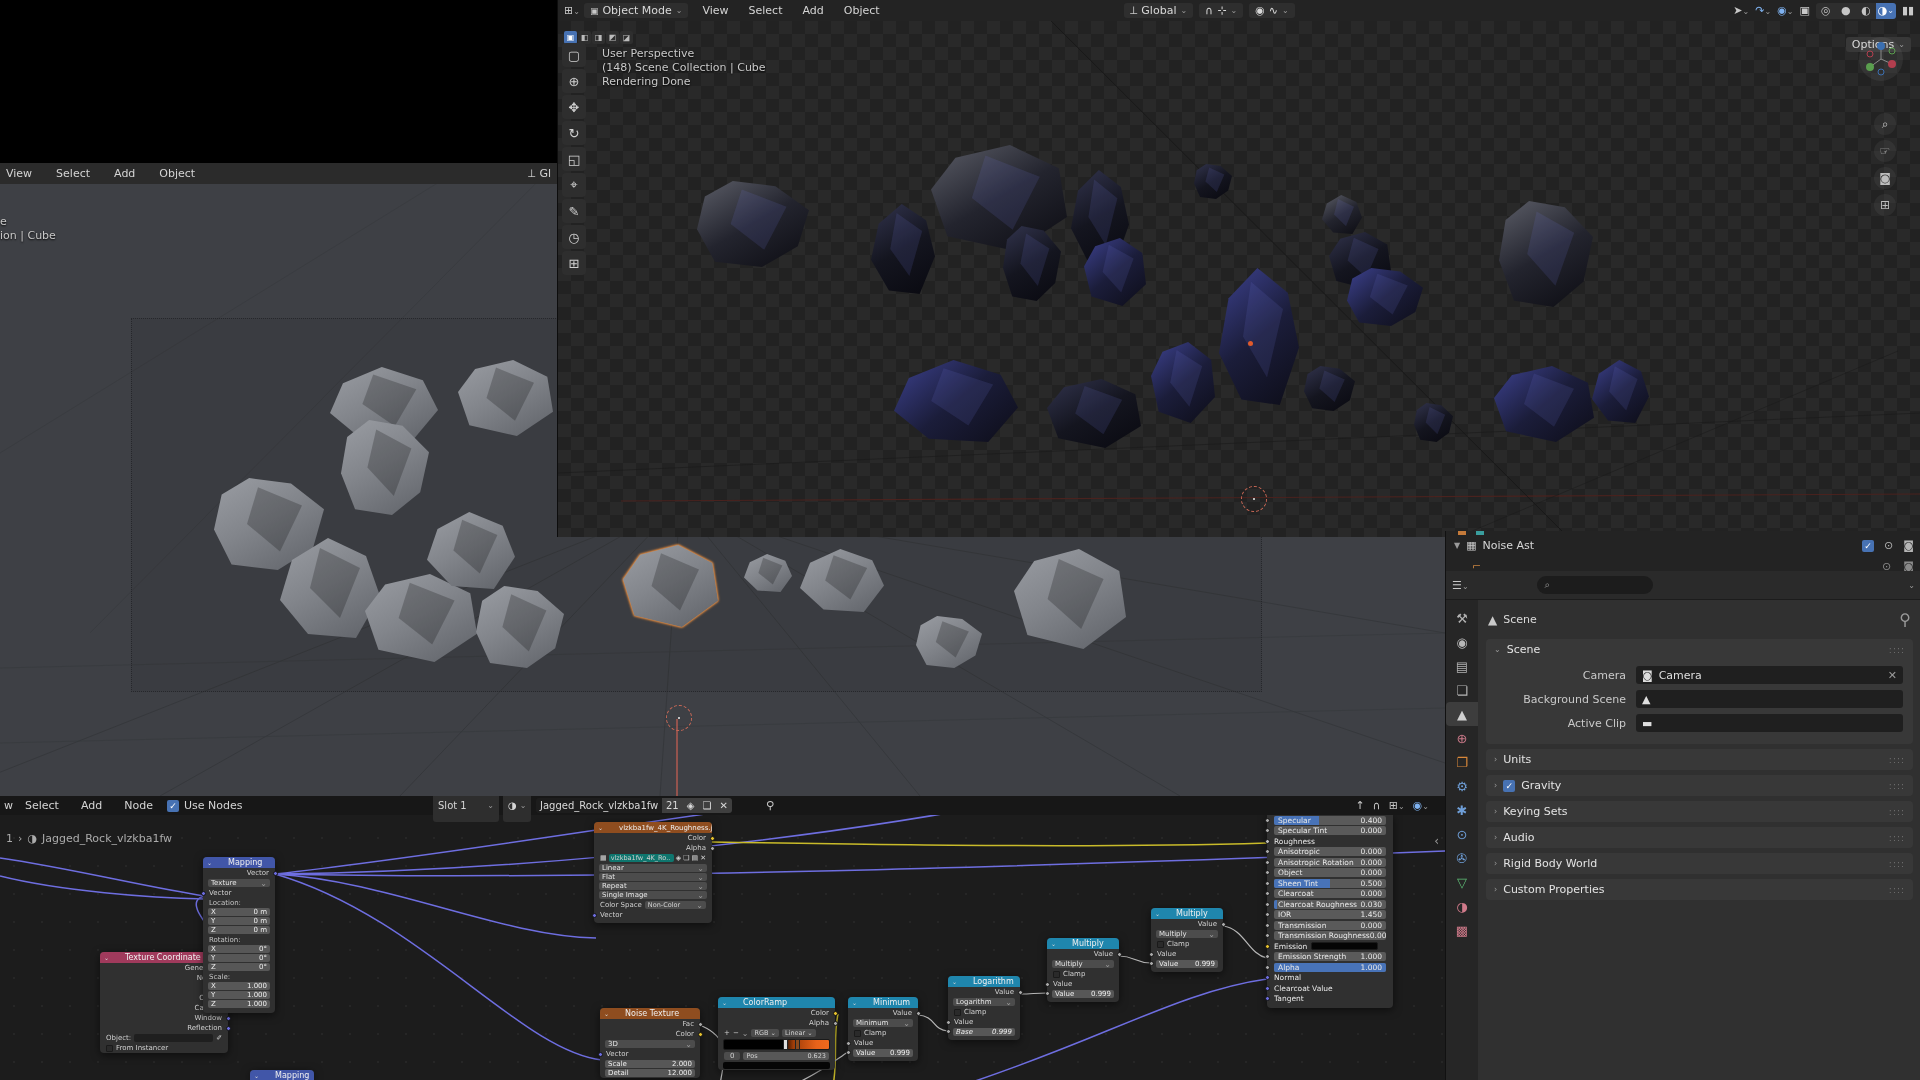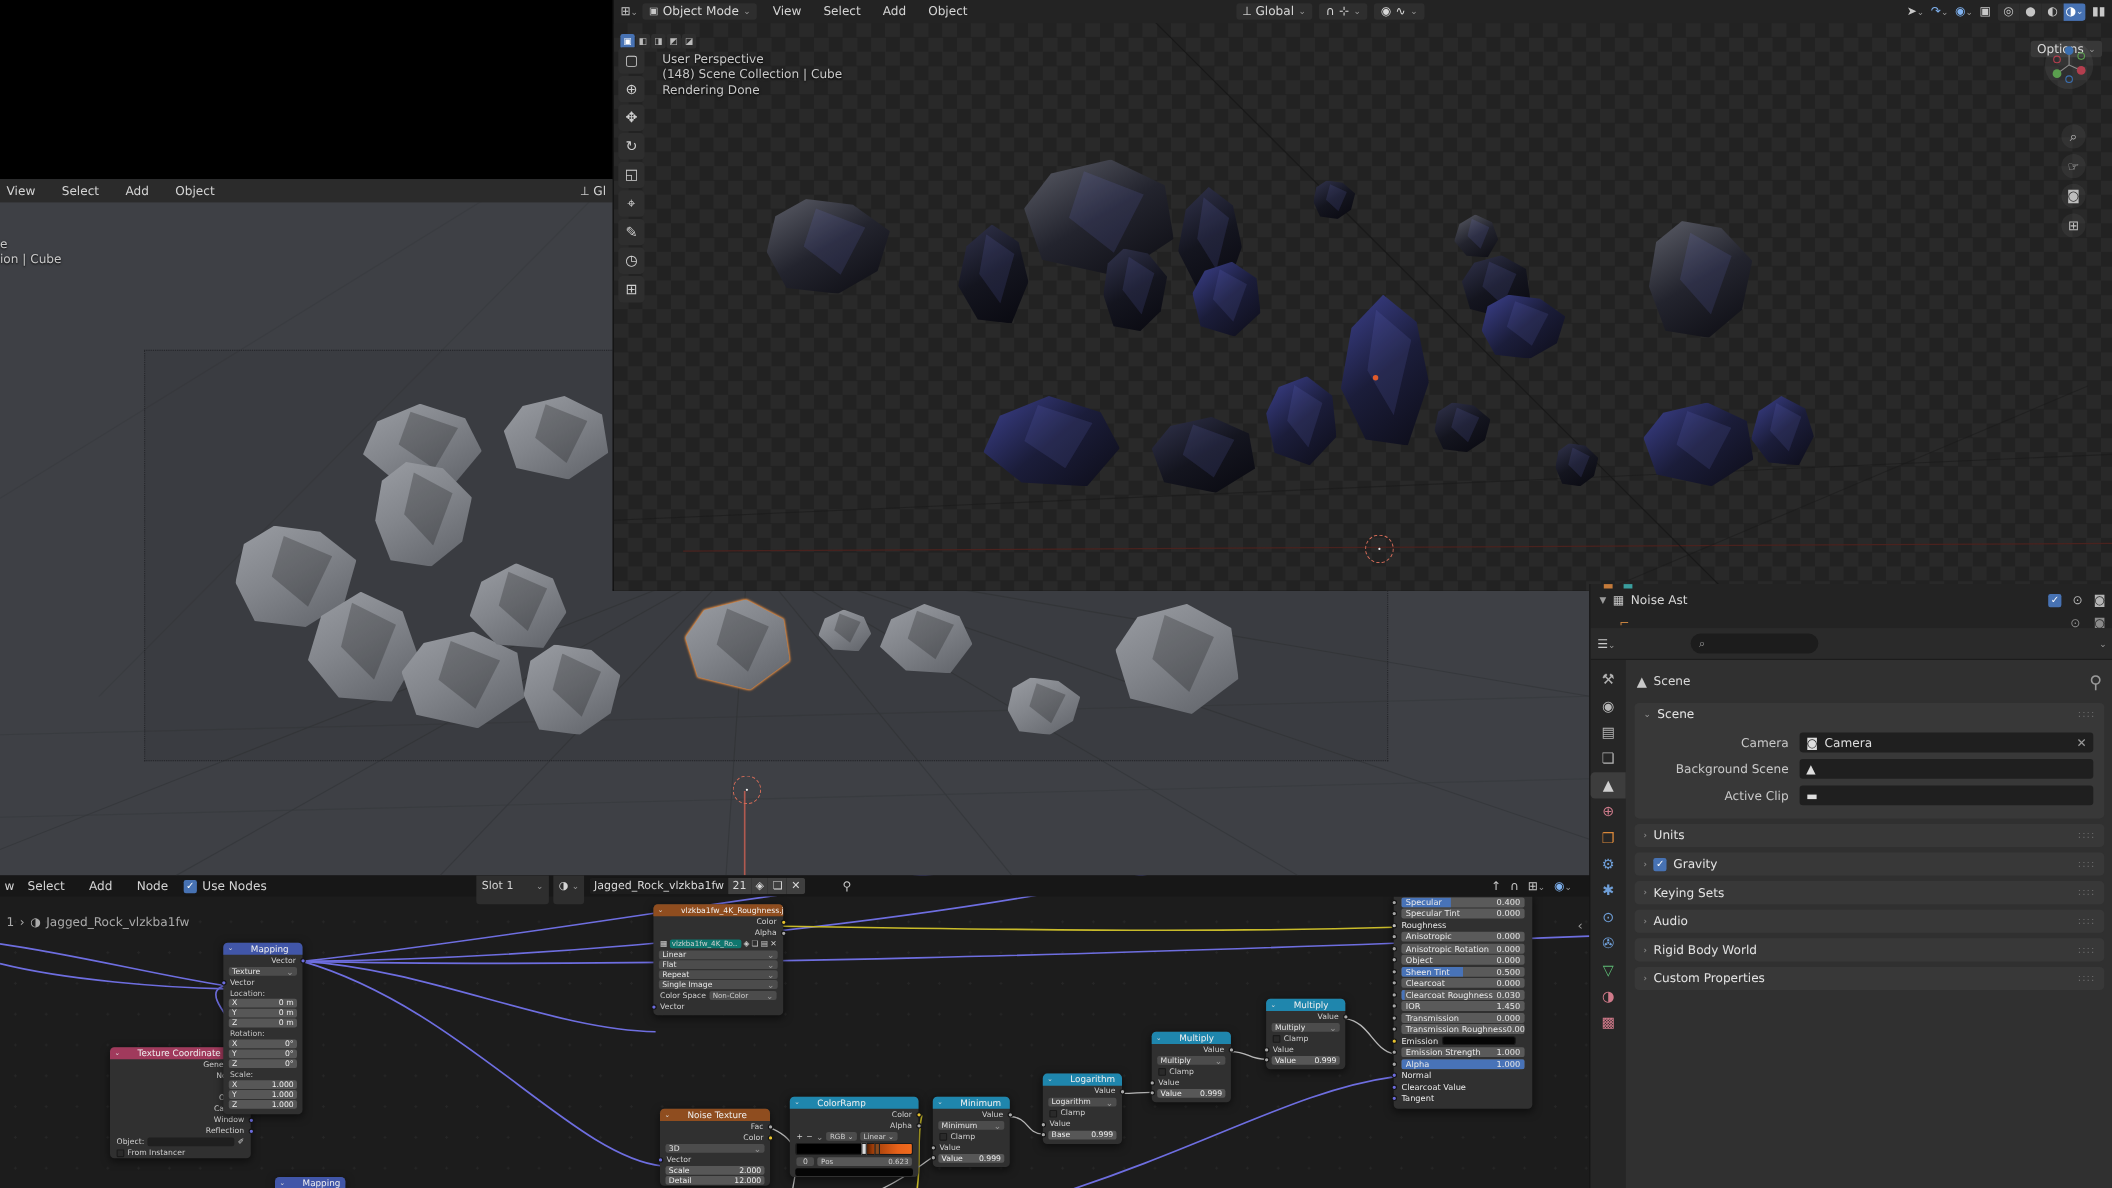--- a/index.html
+++ b/index.html
@@ -738,21 +738,21 @@
           <span class="chev">⌄</span>
         </div>
       <div class="ncheck">
           <span class="cbox"></span>
           <span>Clamp</span>
         </div>
       <div class="nrow tiny">
           <span class="socket l"></span>
           <span>Value</span>
         </div>
-      <div class="nrow tiny" style="padding:0;">
+      <div class="nrow tiny" style="padding:0;font-style:italic;">
           <span class="socket l" style="top:2px;"></span>
           <div class="nval" style="flex:1;">
             <span>Base</span>
             <span>0.999</span>
           </div>
         </div>
       <div style="height:3px;"></div>
     </div>
 
     <div class="node" style="left:1047px;top:142px;width:72px;">

